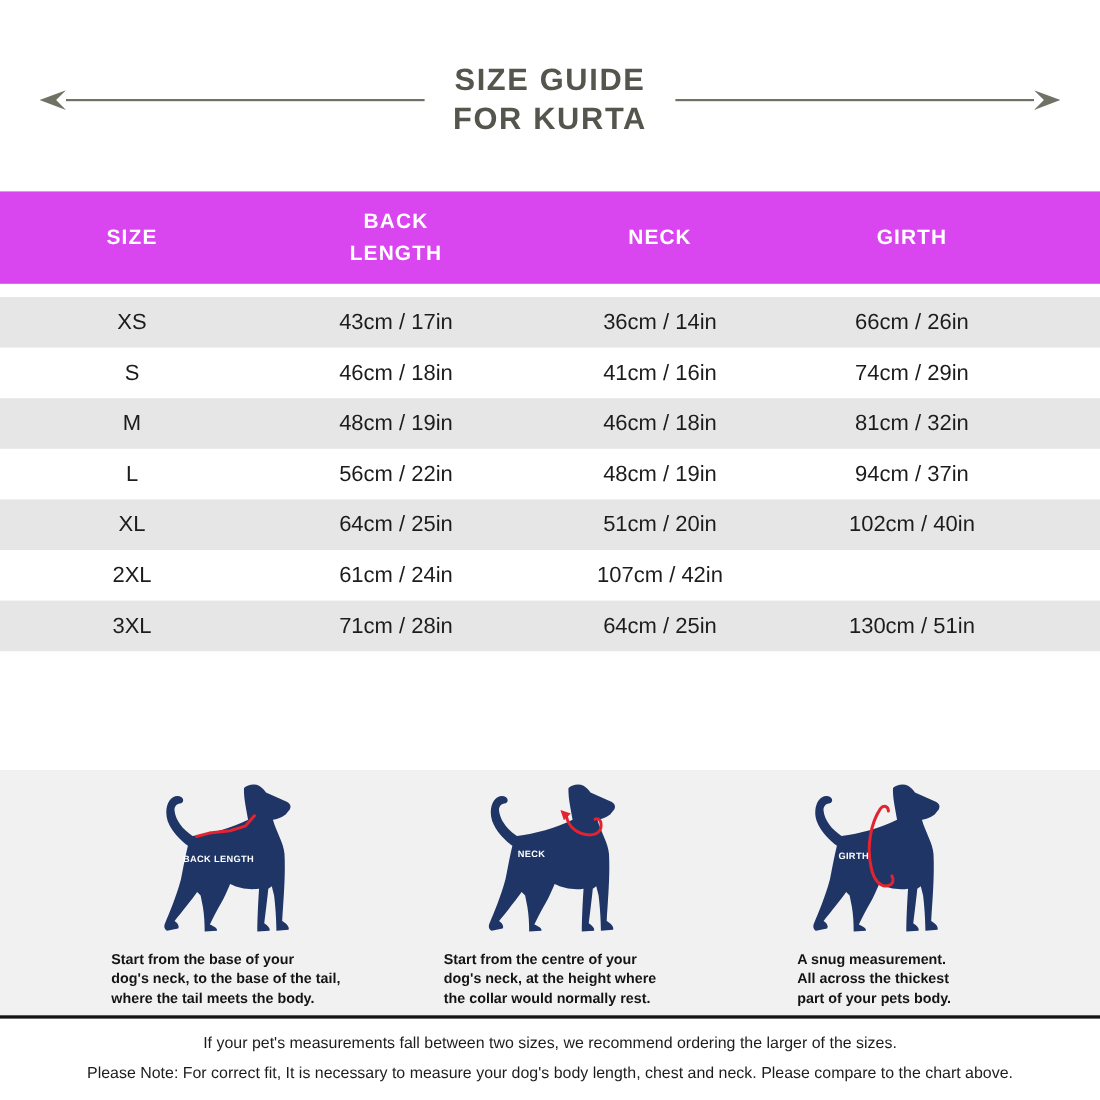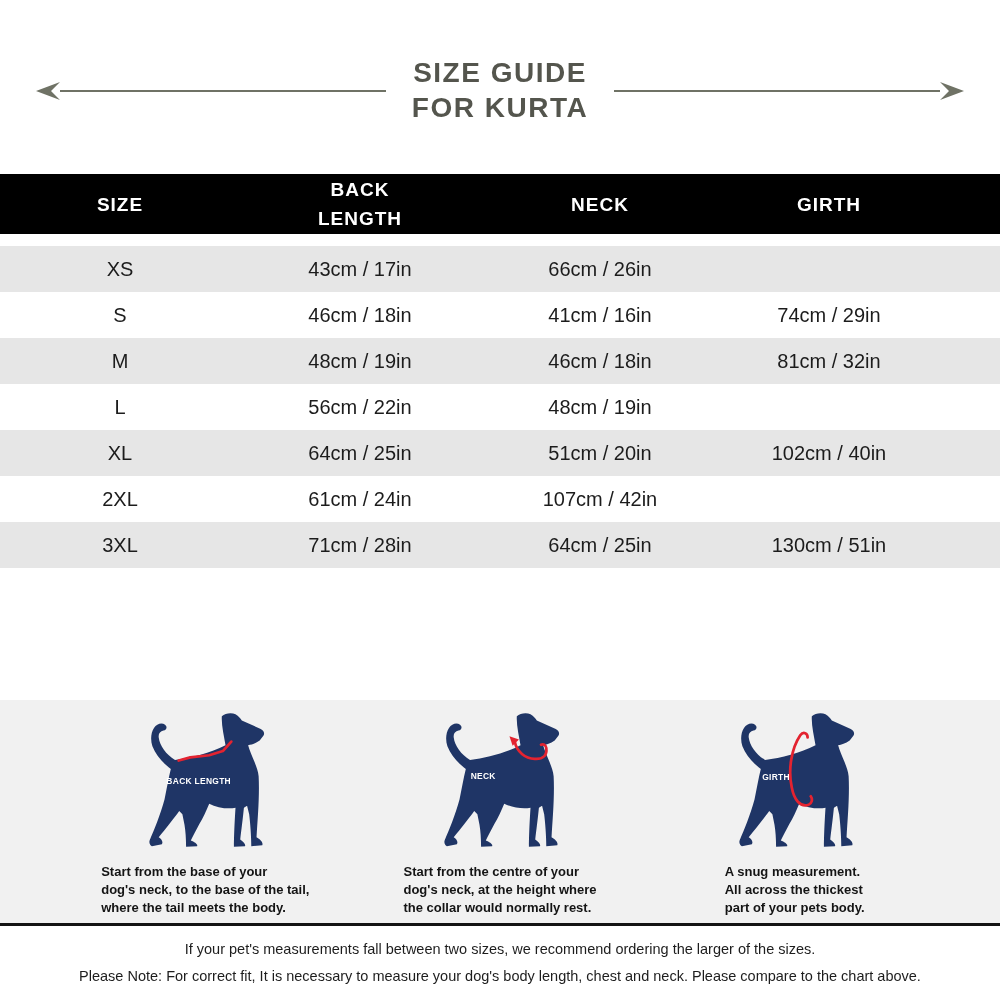--- a/index.html
+++ b/index.html
@@ -9,21 +9,21 @@
   
   .guide-header { position:absolute; top:55px; left:0; right:0; display:flex; align-items:flex-start; padding:0 36px; }
   .arrow-wrap { flex:1; display:flex; align-items:center; margin-top:27px; }
   .arrow-line { flex:1; height:2.4px; background:#6f7265; }
   .titles { text-align:center; padding:0 26px; color:#54554d; }
   .title-line1 { font-size:28px; font-weight:600; letter-spacing:1.5px; line-height:35px; }
   .title-line2 { font-size:28px; font-weight:600; letter-spacing:1.5px; line-height:35px; }
 
   
   .size-table { position:absolute; top:174px; left:0; right:0; }
-  .thead { display:grid; grid-template-columns:24% 24% 24% 28%; height:60px; background:#000000; }
+  .thead { display:grid; grid-template-columns:24% 24% 24% 28%; height:84px; background:#d946ef; }
   .thead .th { display:flex; align-items:center; justify-content:center; color:#ffffff;
                font-size:19px; font-weight:600; letter-spacing:1px; text-align:center; line-height:29px; }
   .thead .th:nth-child(2) span { display:inline-block; max-width:100px; }
   .thead .th:nth-child(4), .trow .td:nth-child(4) { padding-right:62px; }
   .tbody { margin-top:12px; }
   .trow { display:grid; grid-template-columns:24% 24% 24% 28%; height:46px; }
   .trow:nth-child(odd) { background:#e6e6e6; }
   .trow .td { display:flex; align-items:center; justify-content:center; font-size:20px; color:#1c1c1c; }
 
   
@@ -83,38 +83,40 @@
           <span>NECK</span>
         </div>
       <div class="th">
           <span>GIRTH</span>
         </div>
     </div>
     <div class="tbody">
       <div class="trow">
         <div class="td">XS</div>
         <div class="td">43cm / 17in</div>
+        <div class="td">36cm / 14in</div>
         <div class="td">66cm / 26in</div>
       </div>
       <div class="trow">
         <div class="td">S</div>
         <div class="td">46cm / 18in</div>
         <div class="td">41cm / 16in</div>
         <div class="td">74cm / 29in</div>
       </div>
       <div class="trow">
         <div class="td">M</div>
         <div class="td">48cm / 19in</div>
         <div class="td">46cm / 18in</div>
         <div class="td">81cm / 32in</div>
       </div>
       <div class="trow">
         <div class="td">L</div>
         <div class="td">56cm / 22in</div>
         <div class="td">48cm / 19in</div>
+        <div class="td">94cm / 37in</div>
       </div>
       <div class="trow">
         <div class="td">XL</div>
         <div class="td">64cm / 25in</div>
         <div class="td">51cm / 20in</div>
         <div class="td">102cm / 40in</div>
       </div>
       <div class="trow">
         <div class="td">2XL</div>
         <div class="td">61cm / 24in</div>

